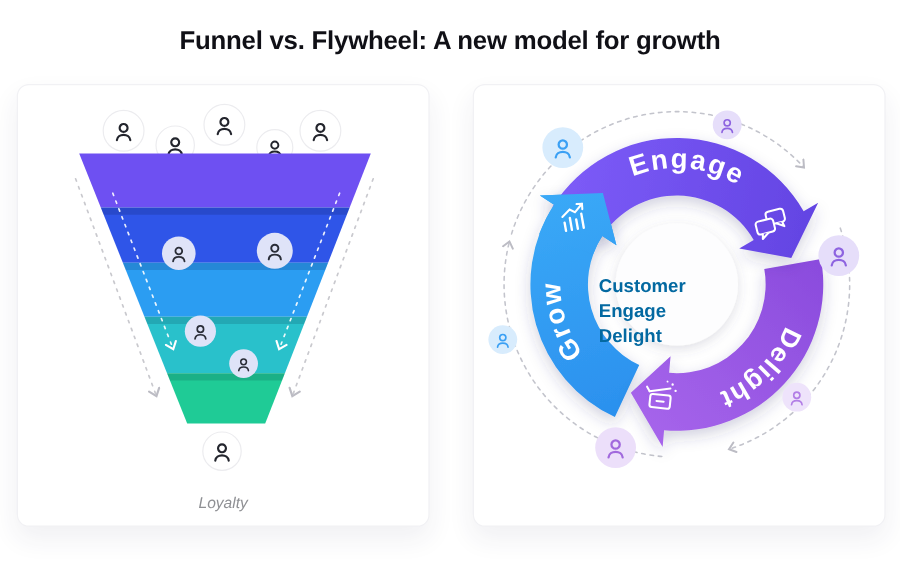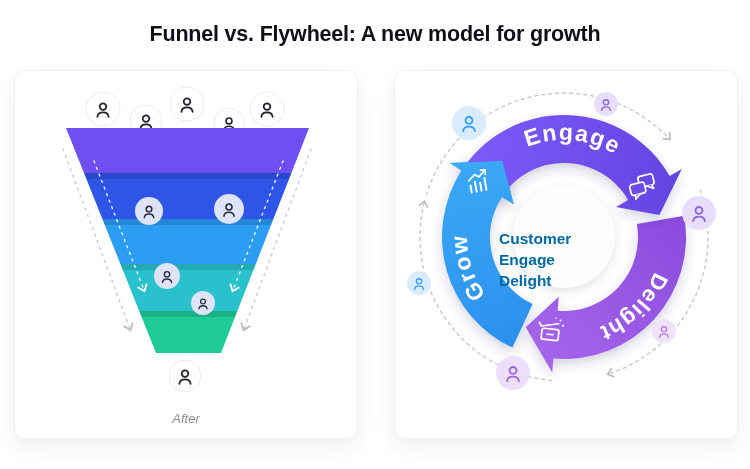--- a/index.html
+++ b/index.html
@@ -118,21 +118,21 @@
             <circle cx="188" cy="232" r="12" fill="#dfe3f8"></circle>
             <use href="#person" transform="translate(188,233) scale(0.72)" style="color:#2a2d38"></use>
           </g>
       </g>
 
       <g>
         <circle cx="170" cy="305" r="16" fill="#fff" stroke="#ececef"></circle>
         <use href="#person" transform="translate(170,306)" style="color:#23252d"></use>
       </g>
     </svg>
-    <div class="caption">After</div>
+    <div class="caption">Loyalty</div>
   </section>
 
   <section class="card right">
     <svg width="342" height="367" viewBox="0 0 342 367">
 
       <g stroke="#c3c4cc" stroke-width="1.3" stroke-dasharray="3 4" fill="none" stroke-linecap="round">
         <path d="M31.3,123.9 A144,144 0 0 1 274.3,67.8" marker-end="url(#chevGray)"></path>
         <path d="M305.2,119.1 A144,144 0 0 1 213.5,303" marker-end="url(#chevGray)"></path>
         <path d="M156.5,309.4 A144,144 0 0 1 29.3,131.2" marker-end="url(#chevGray)"></path>
       </g>

